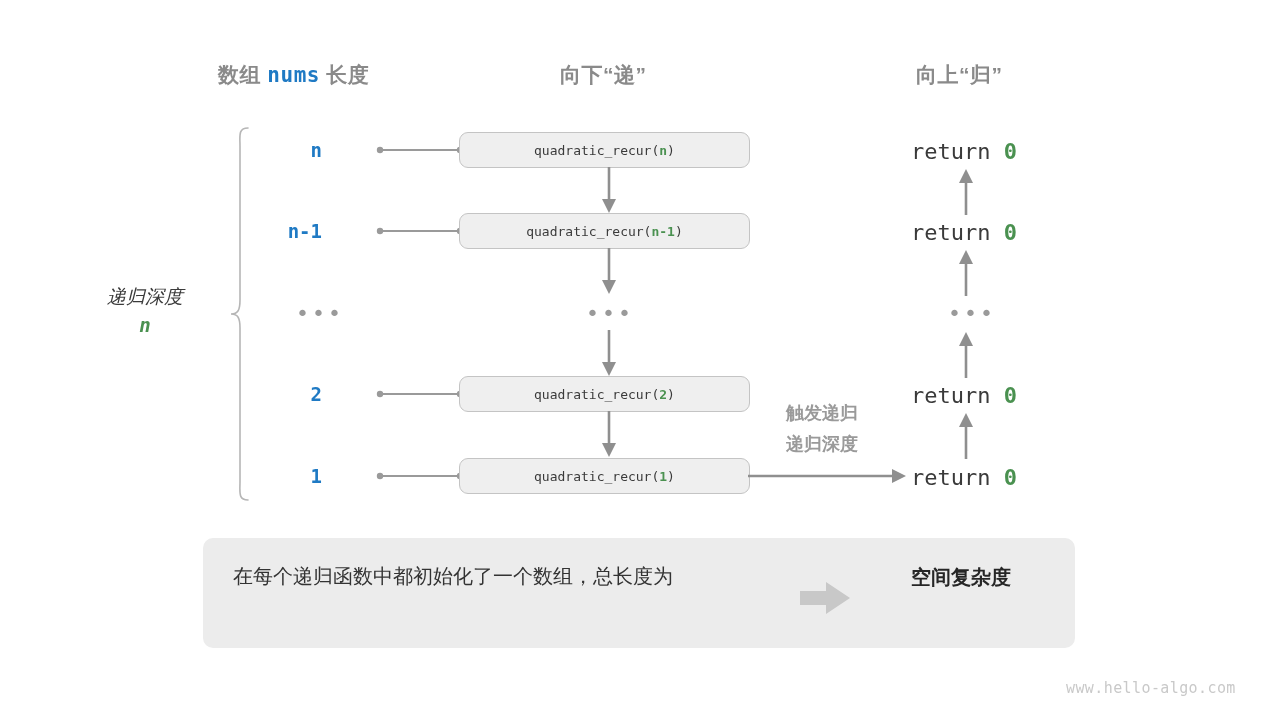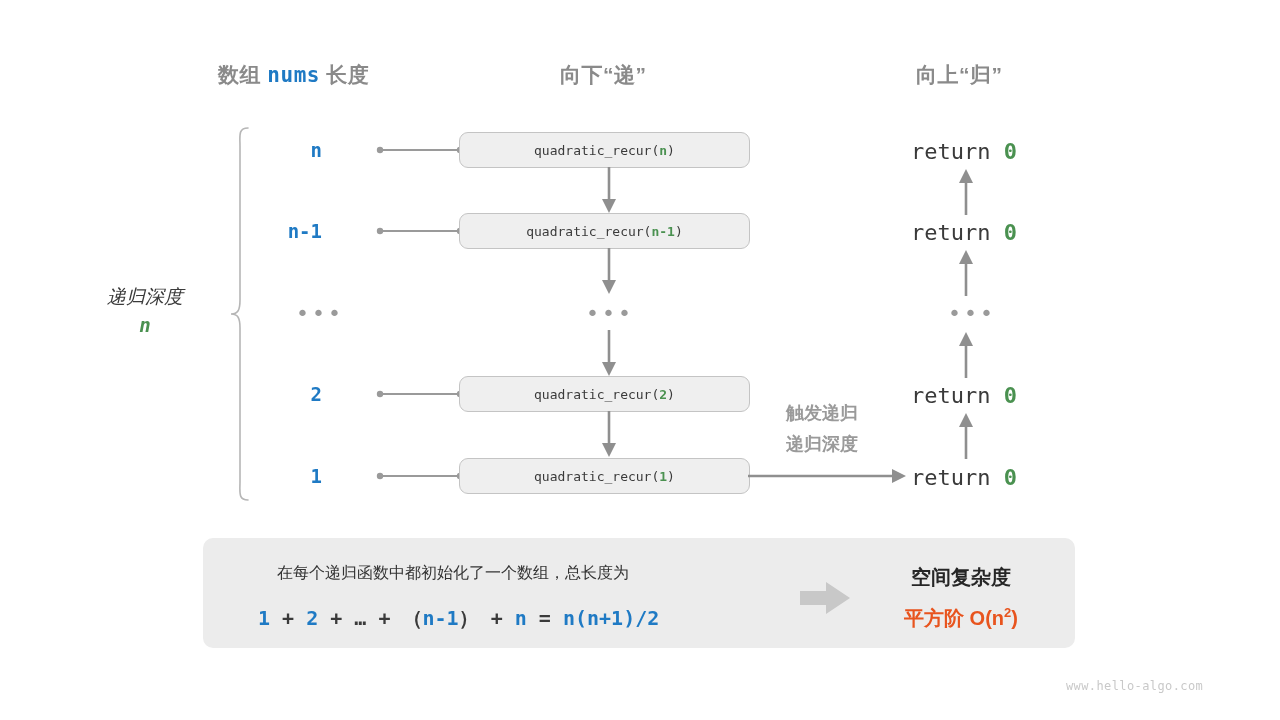--- a/index.html
+++ b/index.html
@@ -69,38 +69,38 @@
     font-size:18px;font-weight:bold;color:#9a9a9a;
     line-height:1.7;text-align:center;white-space:nowrap;
   }
 
   
   .panel{
     box-sizing:border-box;
     background:#ececec;border-radius:10px;
   }
   .panel-text{
-    font-size:16px;color:#333333;white-space:nowrap;margin-left:44px;
+    font-size:20px;color:#333333;white-space:nowrap;
   }
   .formula{
     font-family:"DejaVu Sans Mono","Liberation Mono",monospace;
     font-size:20px;font-weight:bold;color:#3a3a3a;white-space:nowrap;
   }
   .formula .b{color:#1f7ac4;}
   .panel-title{
     font-size:20px;font-weight:bold;color:#262626;white-space:nowrap;text-align:center;
   }
   .panel-result{
     font-size:20px;font-weight:bold;color:#e8541e;white-space:nowrap;text-align:center;
   }
   .panel-result sup{font-size:13px;}
 
   .watermark{
     font-family:"DejaVu Sans Mono","Liberation Mono",monospace;
-    font-size:12px;color:#c9c9c9;white-space:nowrap;letter-spacing:.4px;
+    font-size:15px;color:#c9c9c9;white-space:nowrap;letter-spacing:.4px;
   }
   svg{display:block;overflow:visible;}
 </style>
 </head>
 <body>
 
 <div class="stage">
 
   <div class="abs col-head" style="left:218px;top:61px;">
     <span>数组 </span><span class="hl">nums</span><span> 长度</span>
@@ -225,28 +225,22 @@
   </svg>
   <svg class="abs" style="left:955px;top:411px;" width="22" height="48">
     <line x1="11" y1="48" x2="11" y2="13" stroke="#8f8f8f" stroke-width="2.6"></line>
     <polygon points="11,2 4,16 18,16" fill="#8f8f8f"></polygon>
   </svg>
 
   <div class="abs panel" style="left:203px;top:538px;width:872px;height:110px;"></div>
 
   <div class="abs panel-text" style="left:233px;top:563px;">在每个递归函数中都初始化了一个数组，总长度为</div>
 
-  <div class="abs formula" style="left:258px;top:605px;">
-    <span class="b">1</span><span> + </span><span class="b">2</span><span> + … + （</span><span class="b">n-1</span><span>） + </span><span class="b">n</span><span> = </span><span class="b">n(n+1)/2</span>
-  </div>
 
   <svg class="abs" style="left:800px;top:582px;" width="52" height="32">
     <polygon points="0,9 26,9 26,0 50,16 26,32 26,23 0,23" fill="#c8c8c8"></polygon>
   </svg>
 
   <div class="abs panel-title" style="left:866px;top:564px;width:190px;text-align:center;">空间复杂度</div>
-  <div class="abs panel-result" style="left:866px;top:605px;width:190px;">
-    <span>平方阶 O(n</span><sup>2</sup><span>)</span>
-  </div>
 
   <div class="abs watermark" style="left:1066px;top:679px;">www.hello-algo.com</div>
 
 </div>
 
 </body></html>

